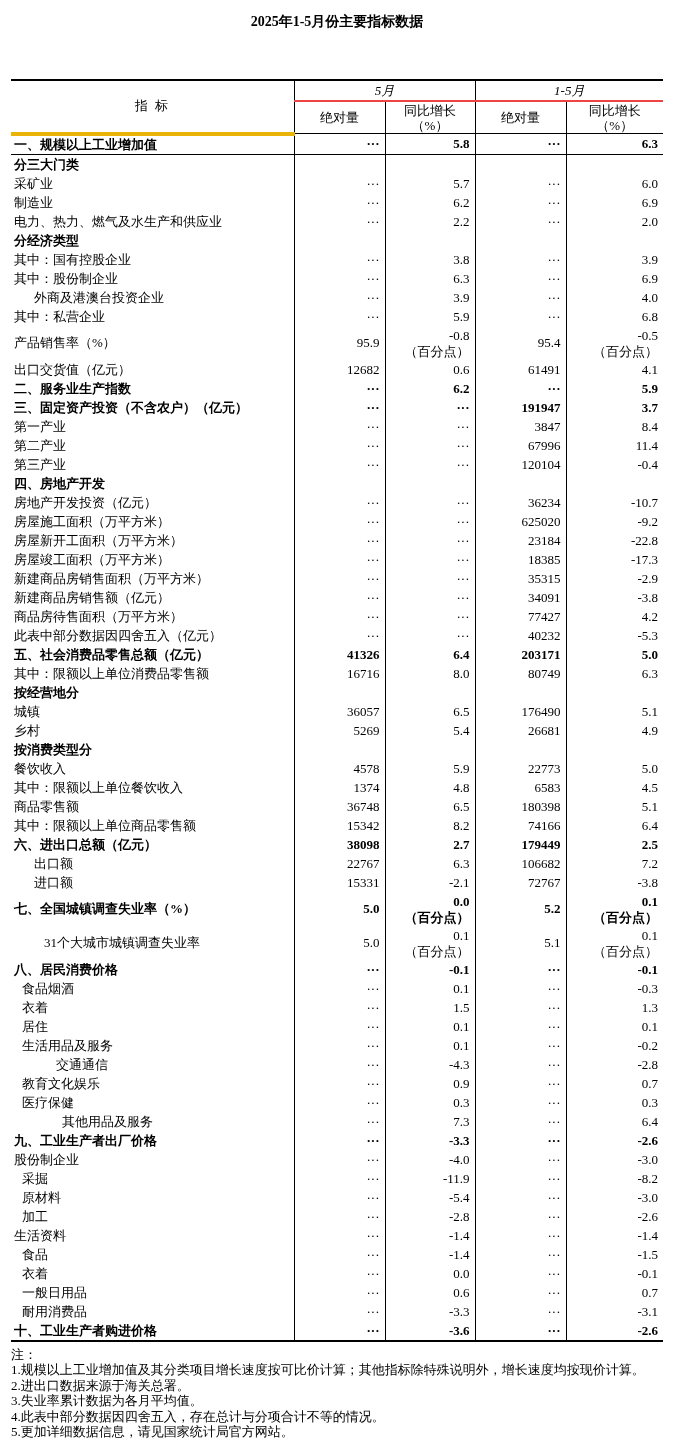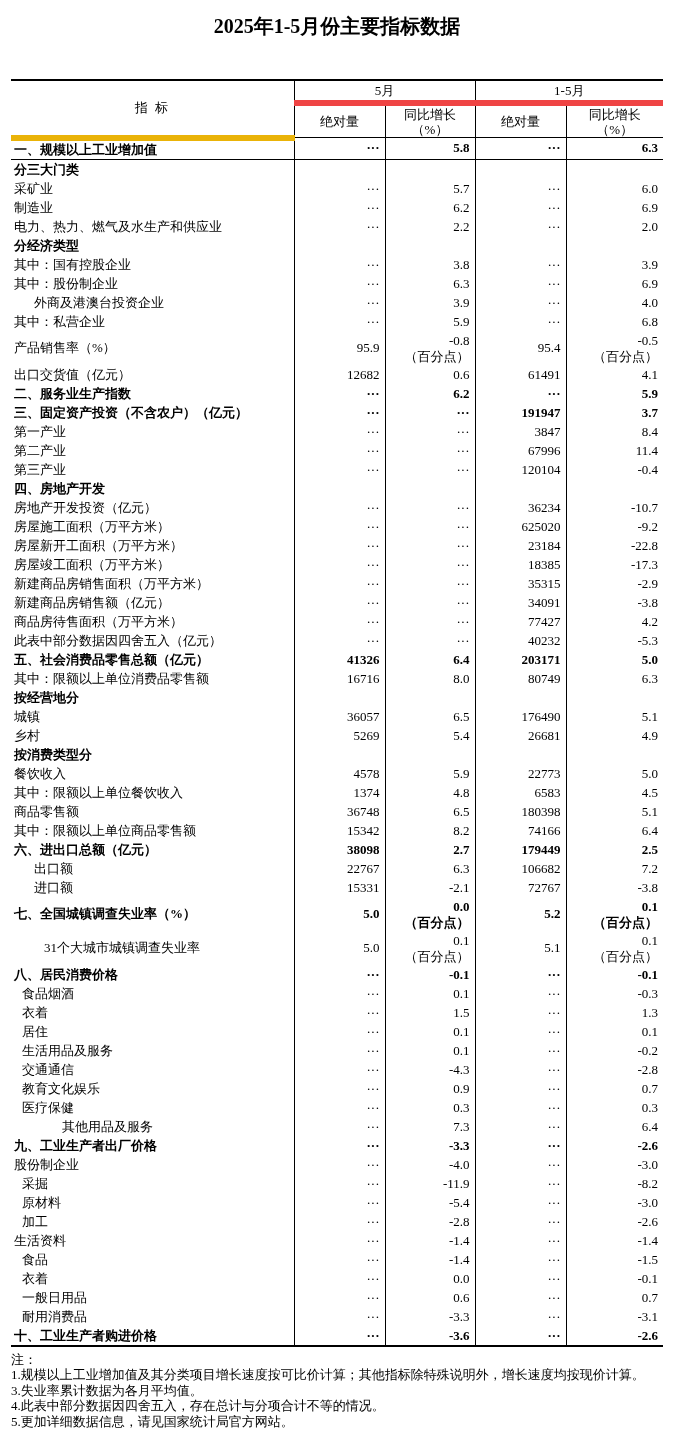--- a/index.html
+++ b/index.html
@@ -4,31 +4,31 @@
 <style>
   html,body { margin:0; padding:0; background:#ffffff; }
   body {
     width:674px; height:1449px; overflow:hidden;
     font-family:"Liberation Serif","DejaVu Serif",serif;
     color:#000;
   }
   .page { width:674px; height:1449px; position:relative; }
   .title {
     padding-top:13px; height:26px;
-    text-align:center; font-size:20px; font-weight:bold;
+    text-align:center; font-size:14px; font-weight:bold;
   }
   table.main {
     border-collapse:collapse; table-layout:fixed;
     width:652px; margin:40px 0 0 11px;
     border-top:2px solid #000; border-bottom:2px solid #000;
   }
   th, td { padding:0; margin:0; font-size:13px; font-weight:normal; }
   th { text-align:center; }
-  .th-ind { border-bottom:6px solid #eab308; letter-spacing:2px; }
-  .th-month { height:19px; border-bottom:6px solid #ef4444; }
+  .th-ind { border-bottom:4px solid #eab308; letter-spacing:2px; }
+  .th-month { height:19px; border-bottom:2px solid #ef4444;font-style:italic; }
   .th-sub { height:31px; border-bottom:1px solid #000; line-height:15px; }
   .bl { border-left:1px solid #000; }
   td { height:19px; line-height:19px; white-space:nowrap; overflow:visible; }
   td.lbl { padding-left:3px; text-align:left; }
   td.num { text-align:right; padding-right:5px; }
   tr.first td { border-bottom:1px solid #000; height:18px; line-height:18px; }
   tr.bold td { font-weight:bold; }
   tr.tall td { height:34px; }
   tr.tall td.num { line-height:17px; }
   .v { line-height:17px; }
@@ -411,21 +411,21 @@
       <td class="num bl">0.1</td>
     </tr>
         <tr>
       <td class="lbl"><span class="lab" style="padding-left: 8px;">生活用品及服务</span></td>
       <td class="num bl">···</td>
       <td class="num bl">0.1</td>
       <td class="num bl">···</td>
       <td class="num bl">-0.2</td>
     </tr>
         <tr>
-      <td class="lbl"><span class="lab" style="padding-left: 8px;">交通通信</span></td>
+      <td class="lbl"><span class="lab" style="padding-left: 8px; margin-left: 34px;">交通通信</span></td>
       <td class="num bl">···</td>
       <td class="num bl">-4.3</td>
       <td class="num bl">···</td>
       <td class="num bl">-2.8</td>
     </tr>
         <tr>
       <td class="lbl"><span class="lab" style="padding-left: 8px;">教育文化娱乐</span></td>
       <td class="num bl">···</td>
       <td class="num bl">0.9</td>
       <td class="num bl">···</td>
@@ -521,18 +521,19 @@
       <td class="num bl">-3.6</td>
       <td class="num bl">···</td>
       <td class="num bl">-2.6</td>
     </tr>
       </tbody>
   </table>
 
   <div class="notes">
     <div class="note">注：</div>
     <div class="note">1.规模以上工业增加值及其分类项目增长速度按可比价计算；其他指标除特殊说明外，增长速度均按现价计算。</div>
+    <div class="note">2.进出口数据来源于海关总署。</div>
     <div class="note">3.失业率累计数据为各月平均值。</div>
     <div class="note">4.此表中部分数据因四舍五入，存在总计与分项合计不等的情况。</div>
     <div class="note">5.更加详细数据信息，请见国家统计局官方网站。</div>
   </div>
 
 </div>
 
 </body></html>

